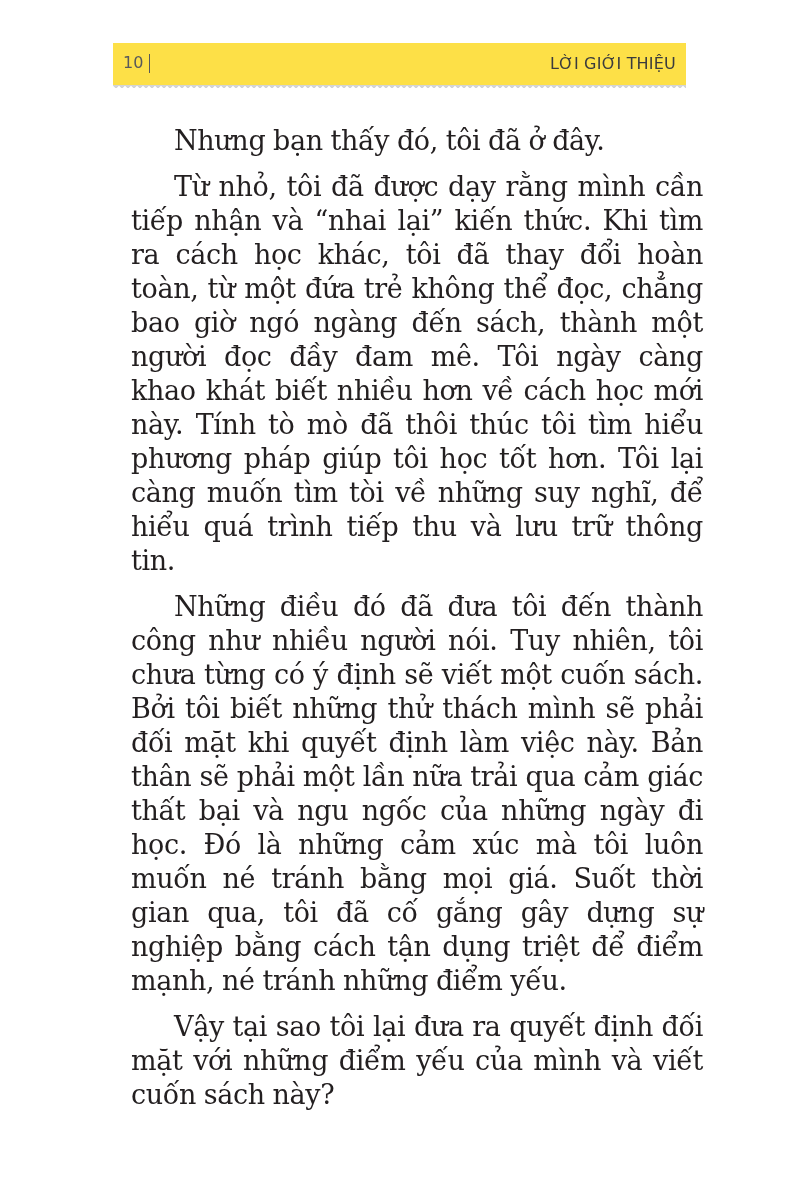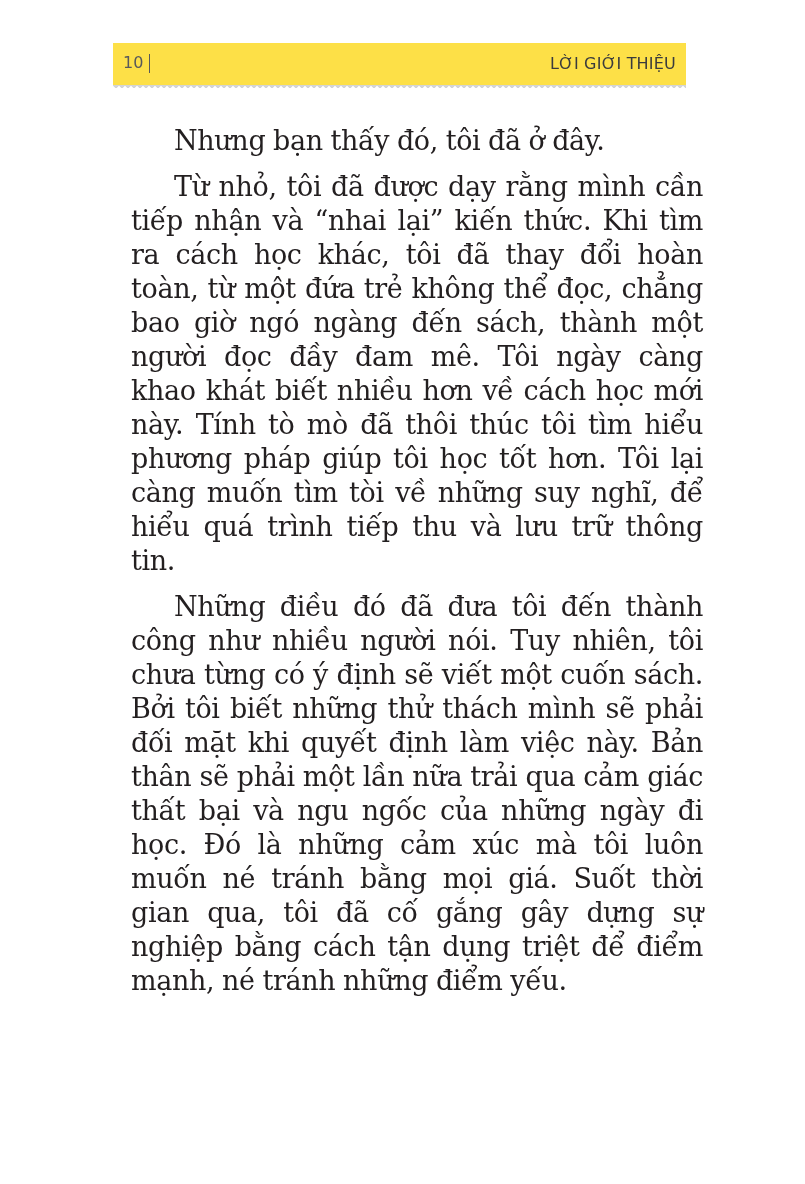--- a/index.html
+++ b/index.html
@@ -84,13 +84,14 @@
 <div class="page-header">
   <span class="page-number">10</span>
   <span class="header-separator"></span>
   <span class="section-title">LỜI GIỚI THIỆU</span>
 </div>
 
 <div class="content">
   <p class="paragraph">Nhưng bạn thấy đó, tôi đã ở đây.</p>
   <p class="paragraph">Từ nhỏ, tôi đã được dạy rằng mình cần tiếp nhận và “nhai lại” kiến thức. Khi tìm ra cách học khác, tôi đã thay đổi hoàn toàn, từ một đứa trẻ không thể đọc, chẳng bao giờ ngó ngàng đến sách, thành một người đọc đầy đam mê. Tôi ngày càng khao khát biết nhiều hơn về cách học mới này. Tính tò mò đã thôi thúc tôi tìm hiểu phương pháp giúp tôi học tốt hơn. Tôi lại càng muốn tìm tòi về những suy nghĩ, để hiểu quá trình tiếp thu và lưu trữ thông tin.</p>
   <p class="paragraph">Những điều đó đã đưa tôi đến thành công như nhiều người nói. Tuy nhiên, tôi chưa từng có ý định sẽ viết một cuốn sách. Bởi tôi biết những thử thách mình sẽ phải đối mặt khi quyết định làm việc này. Bản thân sẽ phải một lần nữa trải qua cảm giác thất bại và ngu ngốc của những ngày đi học. Đó là những cảm xúc mà tôi luôn muốn né tránh bằng mọi giá. Suốt thời gian qua, tôi đã cố gắng gây dựng sự nghiệp bằng cách tận dụng triệt để điểm mạnh, né tránh những điểm yếu.</p>
+  <p class="paragraph">Vậy tại sao tôi lại đưa ra quyết định đối mặt với những điểm yếu của mình và viết cuốn sách này?</p>
 </div>
 
 </body></html>

